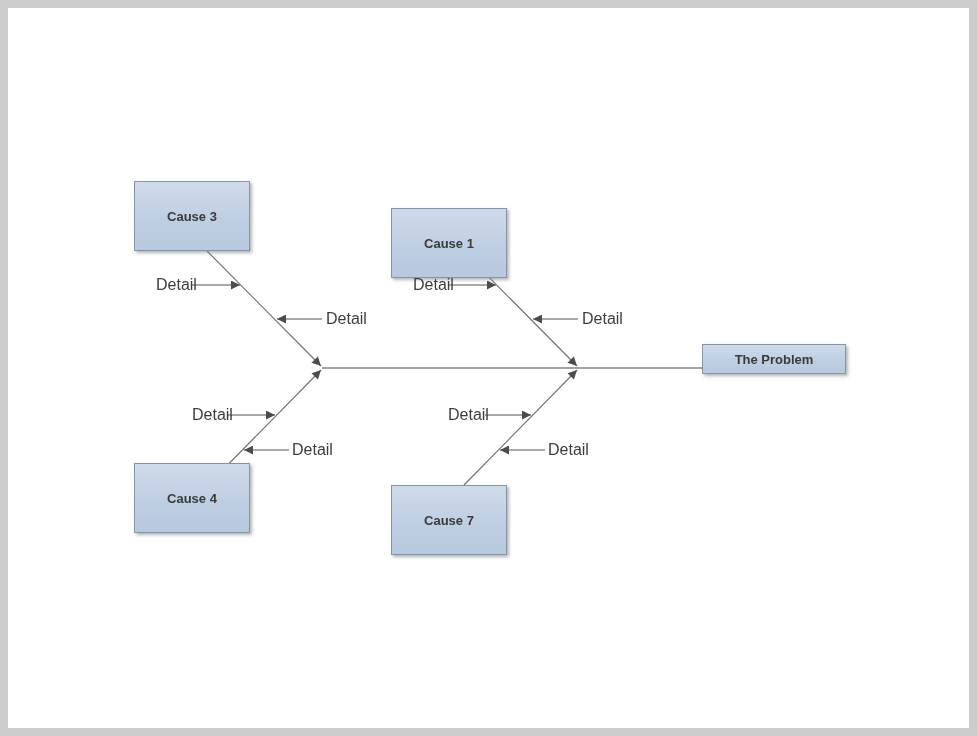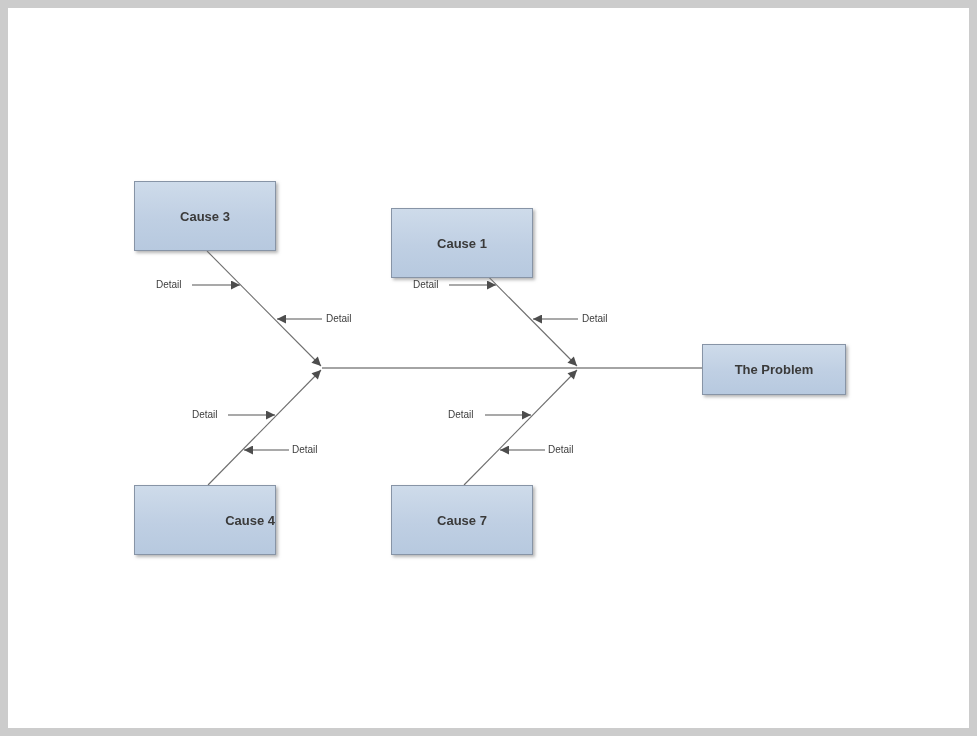--- a/index.html
+++ b/index.html
@@ -37,35 +37,35 @@
     background: linear-gradient(180deg, #cedbea 0%, #bfcfe3 55%, #b7c9df 100%);
     border: 1px solid #8794a6;
     box-shadow: 2px 2px 3px rgba(120,120,120,0.55);
     font-size: 13px;
     font-weight: bold;
     color: #3a3a3a;
     z-index: 2;
     text-align: center;
   }
   .node.cause {
-    width: 142px;
+    width: 116px;
     height: 70px;
   }
   .node.problem {
     width: 144px;
-    height: 51px;
+    height: 30px;
   }
   #node-cause-3 { left: 134px; top: 181px; }
   #node-cause-1 { left: 391px; top: 181px; margin-top: 27px; }
-  #node-cause-4 { left: 134px; top: 485px; justify-content: flex-end; }
+  #node-cause-4 { left: 134px; top: 463px; }
   #node-cause-2 { left: 391px; top: 485px; }
   #node-problem { left: 702px; top: 344px; }
   .detail-label {
     position: absolute;
-    font-size: 10px;
+    font-size: 16px;
     color: #3d3d3d;
     line-height: 16px;
     white-space: nowrap;
     z-index: 2;
   }
   #detail-1 { left: 156px; top: 277px; }
   #detail-2 { left: 326px; top: 311px; }
   #detail-3 { left: 413px; top: 277px; }
   #detail-4 { left: 582px; top: 311px; }
   #detail-5 { left: 192px; top: 407px; }

